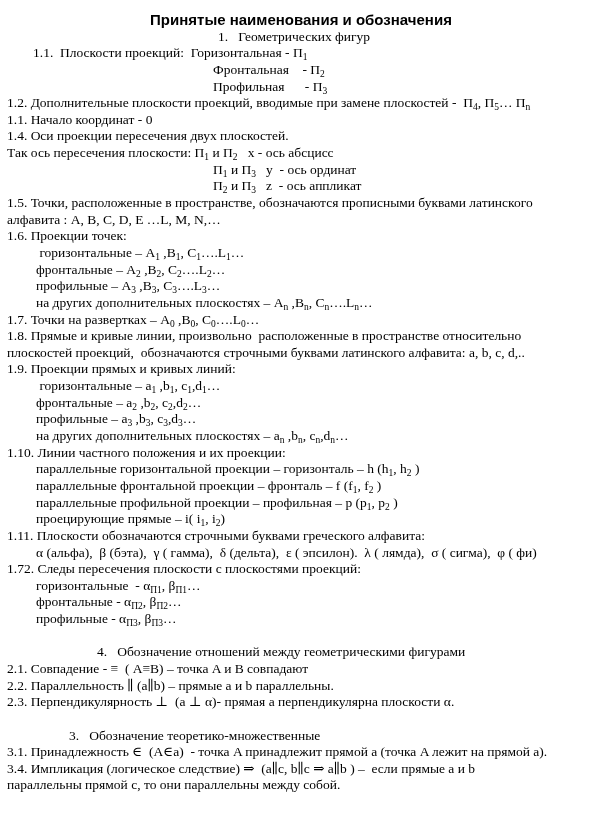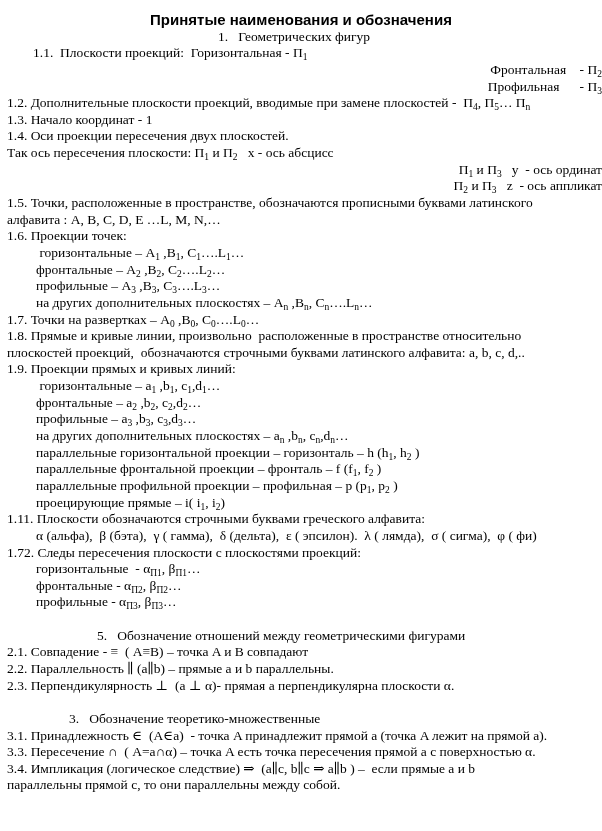--- a/index.html
+++ b/index.html
@@ -33,72 +33,72 @@
   .title {
     font-family: "Liberation Sans", "DejaVu Sans", sans-serif;
     font-weight: bold;
     font-size: 15px;
     text-align: center;
     white-space: normal;
   }
   .left  { margin-left: 7px; }
   .num1  { margin-left: 33px; }
   .ind   { margin-left: 36px; }
-  .col   { margin-left: 213px; text-align: right; }
+  .col   { margin-left: 213px; }
   .h1    { margin-left: 218px; }
   .h2    { margin-left: 97px; }
   .h3    { margin-left: 69px; }
   .blank { }
 </style>
 </head>
 <body>
 
 <div class="page">
   <div class="line title">Принятые наименования и обозначения</div>
   <div>
       <div class="line h1">1.   Геометрических фигур</div>
       <div class="line num1">1.1.  Плоскости проекций:  Горизонтальная - П<sub>1</sub></div>
       <div class="line col">Фронтальная    - П<sub>2</sub></div>
       <div class="line col">Профильная      - П<sub>3</sub></div>
       <div class="line left">1.2. Дополнительные плоскости проекций, вводимые при замене плоскостей -  П<sub>4</sub>, П<sub>5</sub>… П<sub>n</sub></div>
-      <div class="line left">1.3. Начало координат - 1</div>
+      <div class="line left">1.1. Начало координат - 0</div>
       <div class="line left">1.4. Оси проекции пересечения двух плоскостей.</div>
       <div class="line left">Так ось пересечения плоскости: П<sub>1</sub> и П<sub>2</sub>   x - ось абсцисс</div>
       <div class="line col">П<sub>1</sub> и П<sub>3</sub>   y  - ось ординат</div>
       <div class="line col">П<sub>2</sub> и П<sub>3</sub>   z  - ось аппликат</div>
       <div class="line left">1.5. Точки, расположенные в пространстве, обозначаются прописными буквами латинского</div>
       <div class="line left">алфавита : A, B, C, D, E …L, M, N,…</div>
       <div class="line left">1.6. Проекции точек:</div>
       <div class="line ind"> горизонтальные – A<sub>1</sub> ,B<sub>1</sub>, C<sub>1</sub>….L<sub>1</sub>…</div>
       <div class="line ind">фронтальные – A<sub>2</sub> ,B<sub>2</sub>, C<sub>2</sub>….L<sub>2</sub>…</div>
       <div class="line ind">профильные – A<sub>3</sub> ,B<sub>3</sub>, C<sub>3</sub>….L<sub>3</sub>…</div>
       <div class="line ind">на других дополнительных плоскостях – A<sub>n</sub> ,B<sub>n</sub>, C<sub>n</sub>….L<sub>n</sub>…</div>
       <div class="line left">1.7. Точки на развертках – A<sub>0</sub> ,B<sub>0</sub>, C<sub>0</sub>….L<sub>0</sub>…</div>
       <div class="line left">1.8. Прямые и кривые линии, произвольно  расположенные в пространстве относительно</div>
       <div class="line left">плоскостей проекций,  обозначаются строчными буквами латинского алфавита: a, b, c, d,..</div>
       <div class="line left">1.9. Проекции прямых и кривых линий:</div>
       <div class="line ind"> горизонтальные – a<sub>1</sub> ,b<sub>1</sub>, c<sub>1</sub>,d<sub>1</sub>…</div>
       <div class="line ind">фронтальные – a<sub>2</sub> ,b<sub>2</sub>, c<sub>2</sub>,d<sub>2</sub>…</div>
       <div class="line ind">профильные – a<sub>3</sub> ,b<sub>3</sub>, c<sub>3</sub>,d<sub>3</sub>…</div>
       <div class="line ind">на других дополнительных плоскостях – a<sub>n</sub> ,b<sub>n</sub>, c<sub>n</sub>,d<sub>n</sub>…</div>
+      <div class="line left">1.10. Линии частного положения и их проекции:</div>
       <div class="line ind">параллельные горизонтальной проекции – горизонталь – h (h<sub>1</sub>, h<sub>2</sub> )</div>
       <div class="line ind">параллельные фронтальной проекции – фронталь – f (f<sub>1</sub>, f<sub>2</sub> )</div>
       <div class="line ind">параллельные профильной проекции – профильная – p (p<sub>1</sub>, p<sub>2</sub> )</div>
       <div class="line ind">проецирующие прямые – i( i<sub>1</sub>, i<sub>2</sub>)</div>
       <div class="line left">1.11. Плоскости обозначаются строчными буквами греческого алфавита:</div>
       <div class="line ind">α (альфа),  β (бэта),  γ ( гамма),  δ (дельта),  ε ( эпсилон).  λ ( лямда),  σ ( сигма),  φ ( фи)</div>
       <div class="line left">1.72. Следы пересечения плоскости с плоскостями проекций:</div>
       <div class="line ind">горизонтальные  - α<sub>П1</sub>, β<sub>П1</sub>…</div>
       <div class="line ind">фронтальные - α<sub>П2</sub>, β<sub>П2</sub>…</div>
       <div class="line ind">профильные - α<sub>П3</sub>, β<sub>П3</sub>…</div>
       <div class="line blank"></div>
-      <div class="line h2">5.   Обозначение отношений между геометрическими фигурами</div>
+      <div class="line h2">4.   Обозначение отношений между геометрическими фигурами</div>
       <div class="line left">2.1. Совпадение - ≡  ( A≡B) – точка A и B совпадают</div>
       <div class="line left">2.2. Параллельность ∥ (a∥b) – прямые a и b параллельны.</div>
       <div class="line left">2.3. Перпендикулярность ⊥  (a ⊥ α)- прямая a перпендикулярна плоскости α.</div>
       <div class="line blank"></div>
       <div class="line h3">3.   Обозначение теоретико-множественные</div>
       <div class="line left">3.1. Принадлежность ∈  (A∈a)  - точка A принадлежит прямой a (точка A лежит на прямой a).</div>
-      <div class="line left">3.3. Пересечение ∩  ( A=a∩α) – точка A есть точка пересечения прямой a с поверхностью α.</div>
       <div class="line left">3.4. Импликация (логическое следствие) ⇒  (a∥c, b∥c ⇒ a∥b ) –  если прямые a и b</div>
       <div class="line left">параллельны прямой c, то они параллельны между собой.</div>
     </div>
 </div>
 
 </body></html>

